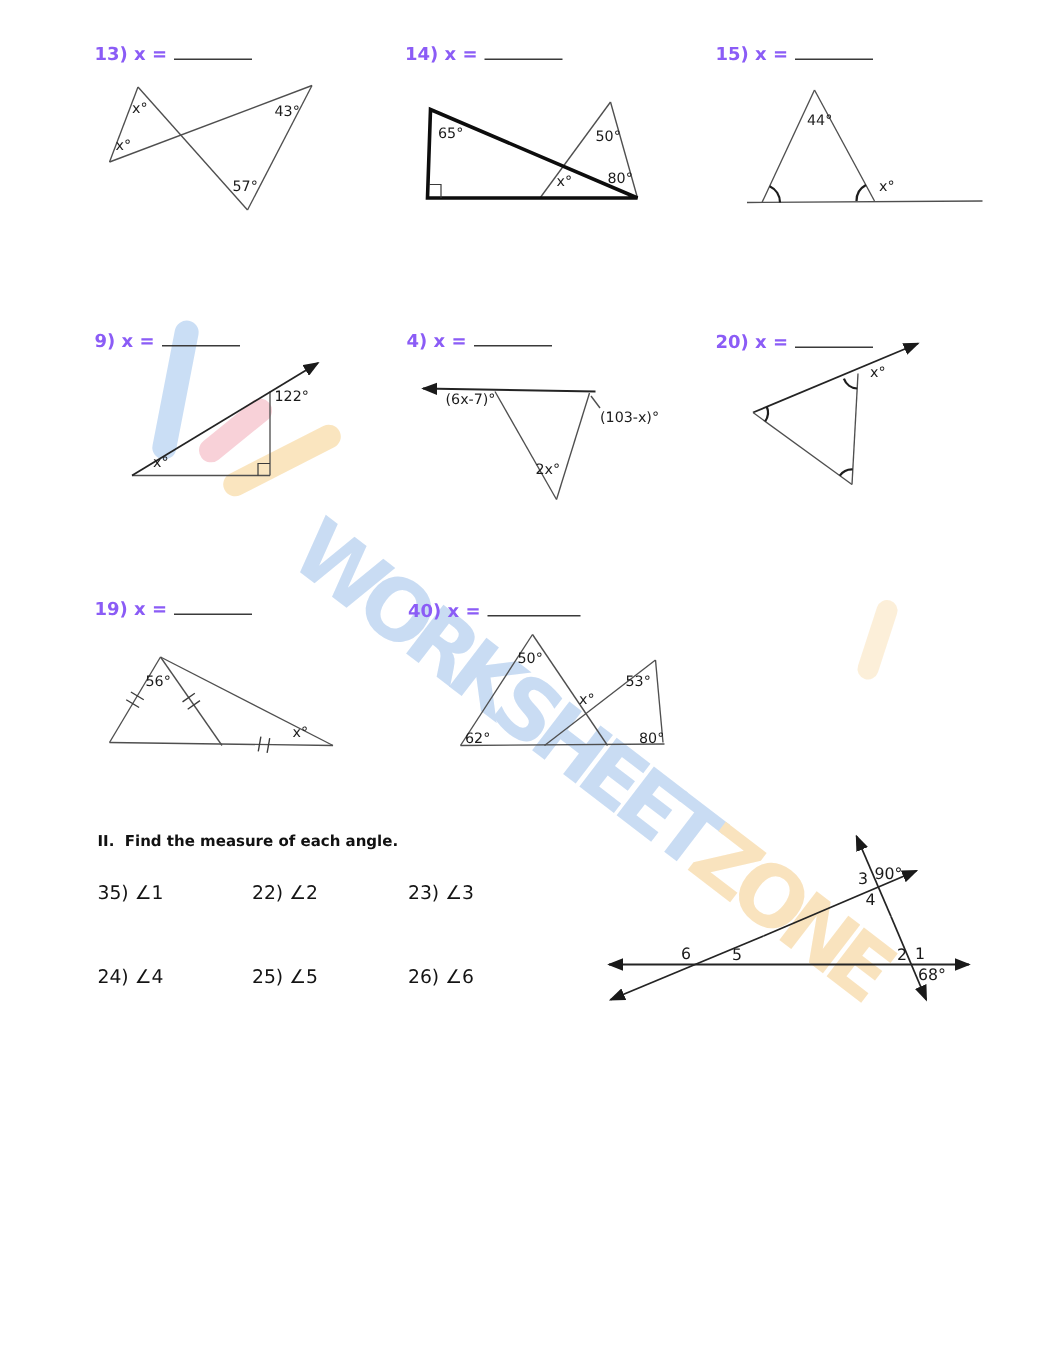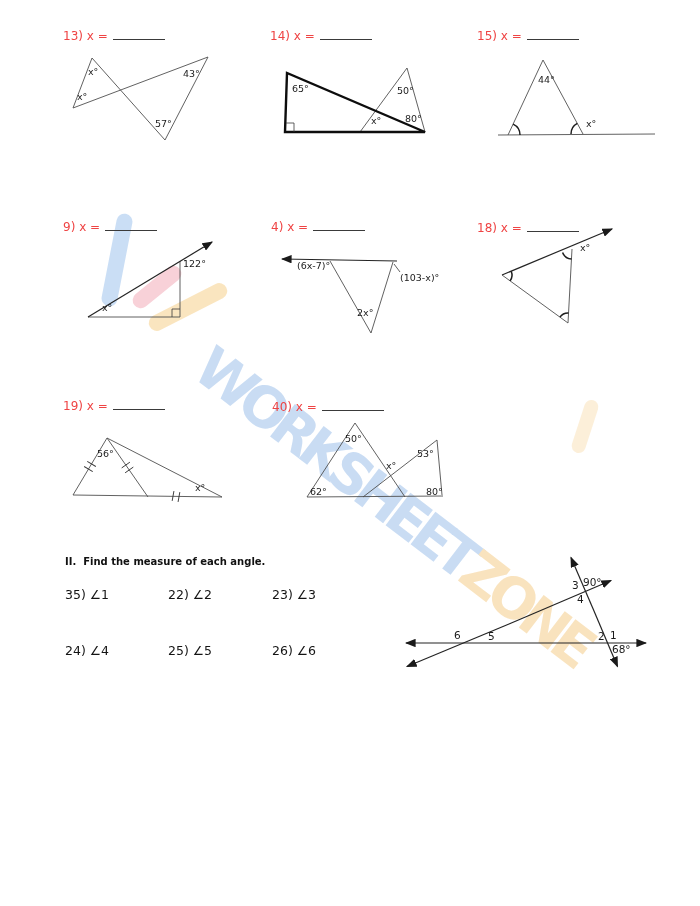--- a/index.html
+++ b/index.html
@@ -1,19 +1,19 @@
 <!DOCTYPE html>
 <html><head>
 <meta charset="utf-8">
 <style>
   html,body { margin:0; padding:0; background:#fff; }
   .page { position:relative; width:700px; height:906px; background:#ffffff; overflow:hidden;
           font-family:"DejaVu Sans","Liberation Sans",sans-serif; color:#1a1a1a; }
 
-  .plabel { position:absolute; font-size:12px; white-space:nowrap; color:#ef4444; }
+  .plabel { position:absolute; font-size:12px; white-space:nowrap; color:#8b5cf6;font-weight:bold; }
   .blank  { display:inline-block; width:52px; height:11px; border-bottom:1.5px solid #3a3a3a; margin-left:5px; }
   .blank-lg { width:62px; }
 
   .heading { position:absolute; left:65px; top:556px; font-size:10px; font-weight:bold; white-space:pre-wrap; color:#111; }
   .s2item  { position:absolute; font-size:12.5px; color:#141414; white-space:nowrap; }
 
   svg.diagram { position:absolute; overflow:visible; }
   svg.diagram text { font-family:"DejaVu Sans","Liberation Sans",sans-serif; font-size:9.5px; fill:#1b1b1b; }
   svg.bottom text { font-size:10.5px; }
   .thin  { stroke:#4f4f4f; stroke-width:0.9; fill:none; }
@@ -43,21 +43,21 @@
   <div class="logo-stroke ls-pink"></div>
   <div class="logo-stroke ls-yellow"></div>
   <div class="logo-stroke ls-yellow2"></div>
   <div class="watermark"><span class="wm-blue">WORKSHEET</span><span class="wm-orange">ZONE</span></div>
 
   <div class="plabel" style="left:63px;top:28px"><span>13) x =</span><span class="blank"></span></div>
   <div class="plabel" style="left:270px;top:28px"><span>14) x =</span><span class="blank"></span></div>
   <div class="plabel" style="left:477px;top:28px"><span>15) x =</span><span class="blank"></span></div>
   <div class="plabel" style="left:63px;top:219px"><span>9) x =</span><span class="blank"></span></div>
   <div class="plabel" style="left:271px;top:219px"><span>4) x =</span><span class="blank"></span></div>
-  <div class="plabel" style="left:477px;top:220px"><span>18) x =</span><span class="blank"></span></div>
+  <div class="plabel" style="left:477px;top:220px"><span>20) x =</span><span class="blank"></span></div>
   <div class="plabel" style="left:63px;top:398px"><span>19) x =</span><span class="blank"></span></div>
   <div class="plabel" style="left:272px;top:399px"><span>40) x =</span><span class="blank blank-lg"></span></div>
 
   <svg class="diagram" style="left:60px;top:50px" width="170" height="100" viewBox="60 50 170 100">
     <g>
       <line class="thin" x1="73" y1="108" x2="208" y2="57"></line>
       <line class="thin" x1="92" y1="58" x2="165" y2="140"></line>
       <line class="thin" x1="92" y1="58" x2="73" y2="108"></line>
       <line class="thin" x1="208" y1="57" x2="165" y2="140"></line>
     </g>

